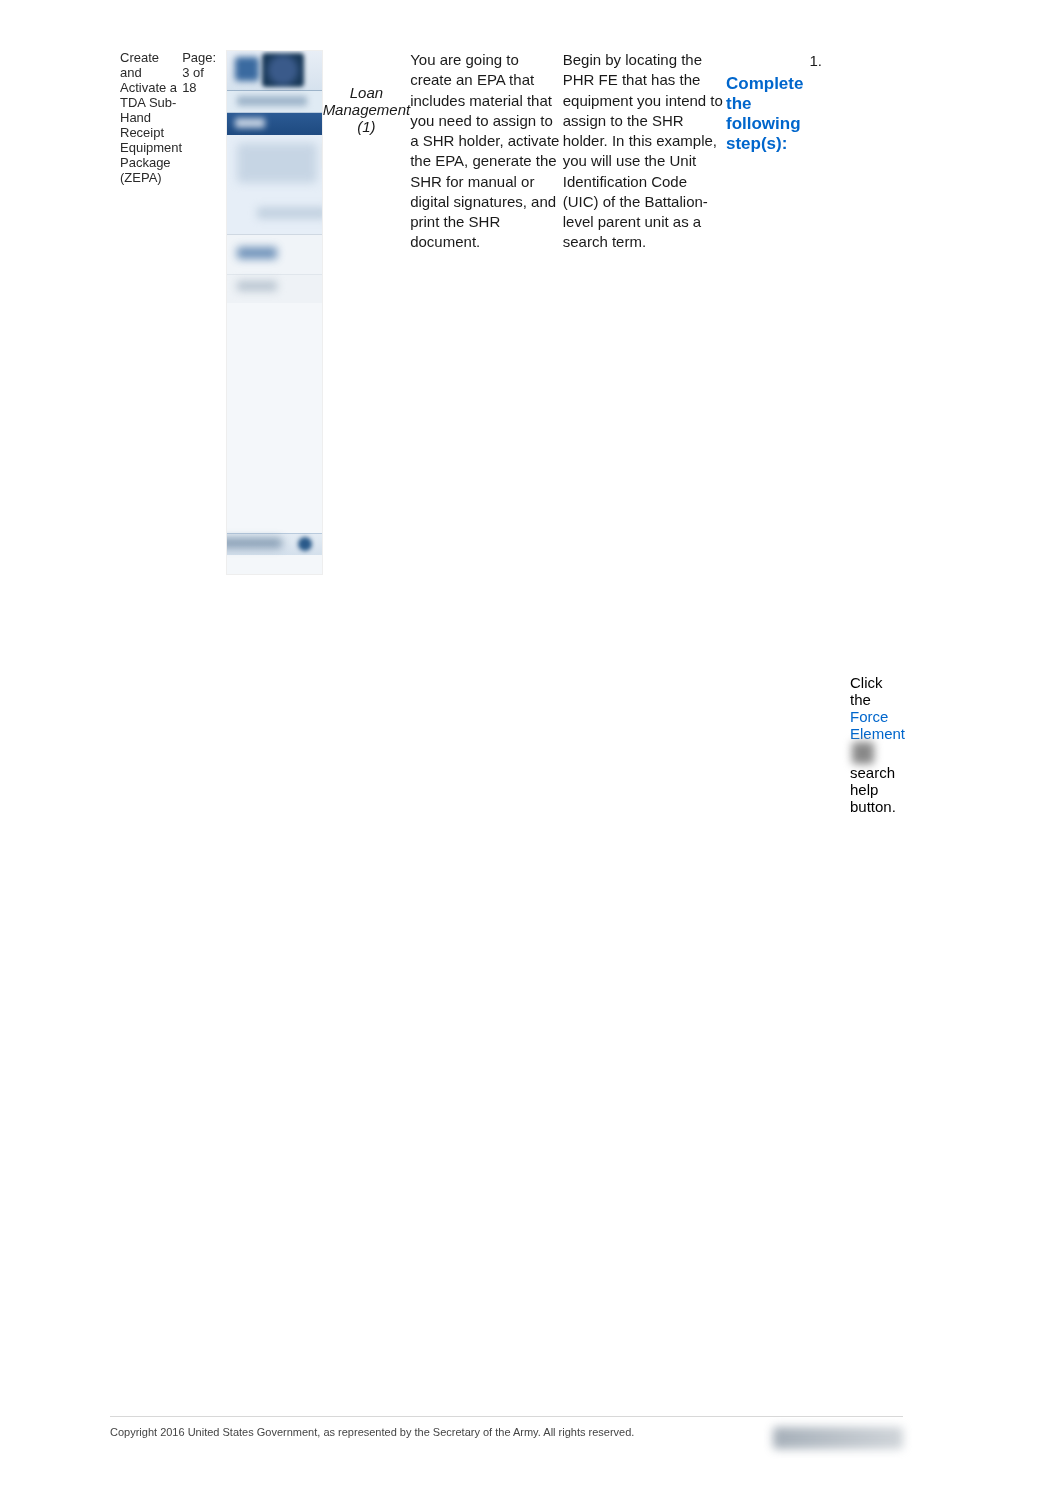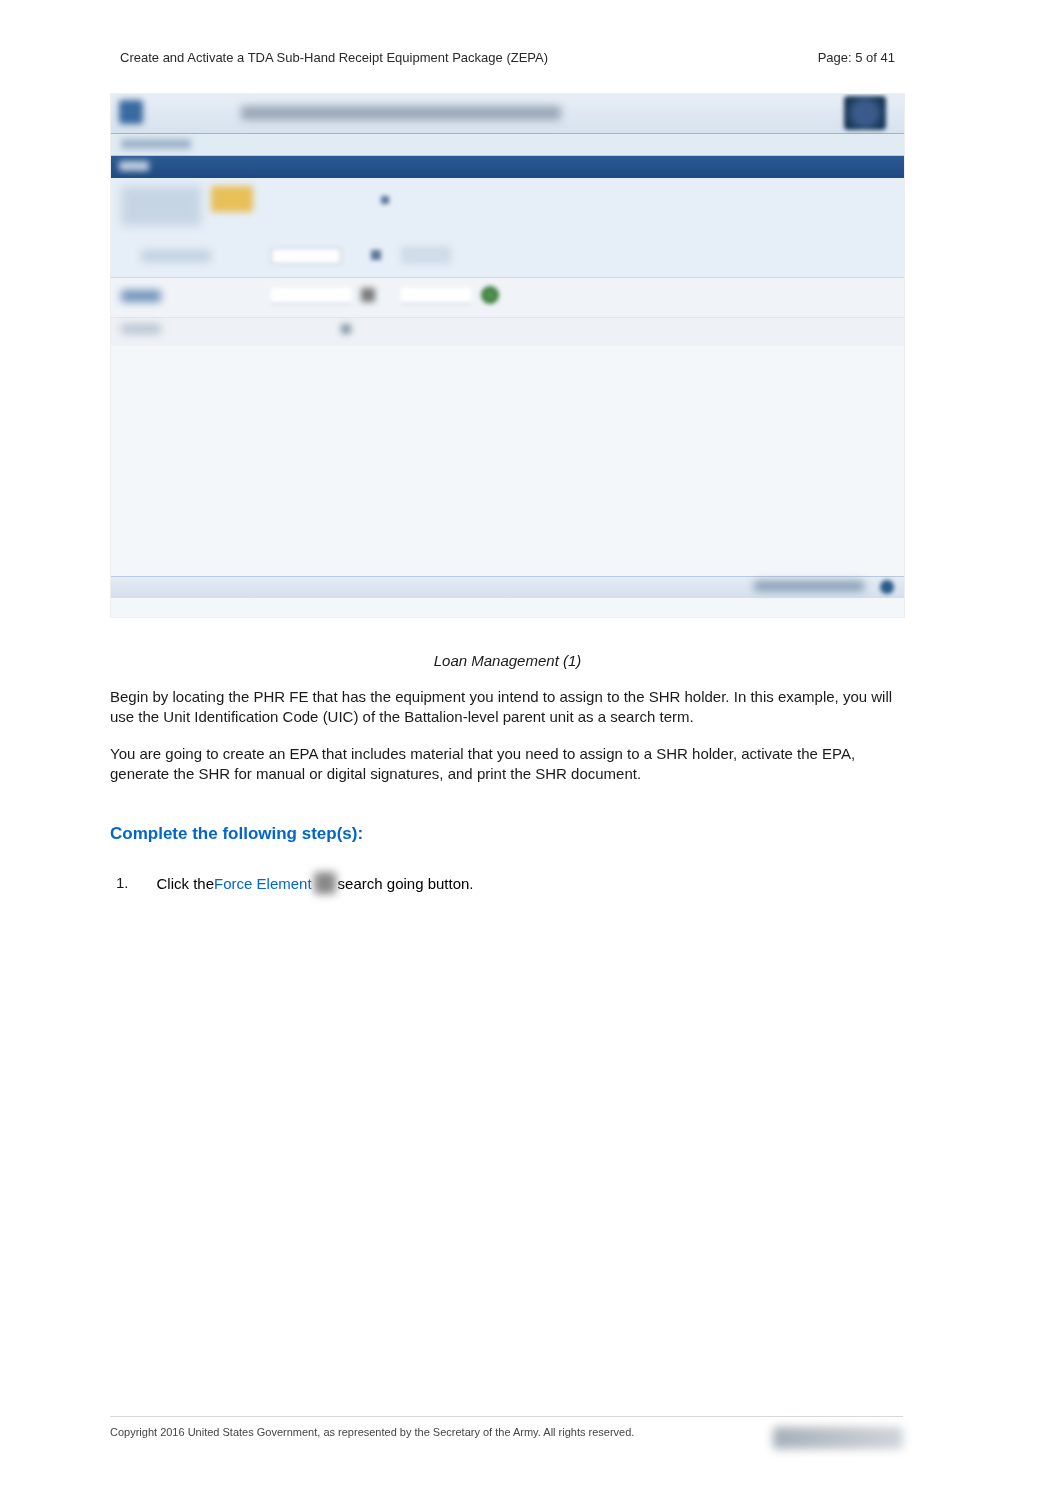--- a/index.html
+++ b/index.html
@@ -9,21 +9,20 @@
     width: 1062px;
     height: 1485px;
     position: relative;
   }
   .page {
     width: 1015px;
     height: 1485px;
     padding: 50px 110px 46px 110px;
     position: relative;
     display: flex;
-    flex-direction: column;
   }
   .header-row {
     display: flex;
     justify-content: space-between;
     font-size: 13px;
     color: #2a2a2a;
     margin-bottom: 28px;
     padding: 0 10px;
   }
   .screenshot-container {
@@ -224,21 +223,21 @@
     margin-top:2px;
   }
 </style>
 </head>
 <body>
 
 <div class="page">
 
   <div class="header-row">
     <span>Create and Activate a TDA Sub-Hand Receipt Equipment Package (ZEPA)</span>
-    <span>Page: 5 of 41</span>
+    <span>Page: 3 of 18</span>
   </div>
 
   <div class="screenshot-container">
     <div class="sc-topbar">
       <div class="sc-logo"></div>
       <div class="sc-title-blur"></div>
       <div class="sc-avatar"></div>
     </div>
     <div class="sc-breadcrumb"></div>
     <div class="sc-tabstrip"></div>
@@ -264,32 +263,32 @@
     </div>
     <div class="sc-blank"></div>
     <div class="sc-footer">
       <div class="sc-footer-txt"></div>
       <div class="sc-footer-icon"></div>
     </div>
   </div>
 
   <div class="caption">Loan Management (1)</div>
 
+  <p class="body-text">You are going to create an EPA that includes material that you need to assign to a SHR holder, activate the EPA, generate the SHR for manual or digital signatures, and print the SHR document.</p>
   <p class="body-text">Begin by locating the PHR FE that has the equipment you intend to assign to the SHR holder. In this example, you will use the Unit Identification Code (UIC) of the Battalion-level parent unit as a search term.</p>
-  <p class="body-text">You are going to create an EPA that includes material that you need to assign to a SHR holder, activate the EPA, generate the SHR for manual or digital signatures, and print the SHR document.</p>
 
   <div class="section-heading">Complete the following step(s):</div>
 
   <div class="step-row">
     <span class="step-num">1.</span>
     <span class="step-text">
       <span>Click the </span>
       <span class="force-link">Force Element</span>
       <span class="blur-icon"></span>
-      <span> search going button.</span>
+      <span> search help button.</span>
     </span>
   </div>
 
   <div class="footer">
     <div class="footer-text">
       <div>Copyright 2016 United States Government, as represented by the Secretary of the Army.   All rights reserved.</div>
     </div>
     <div class="footer-logo"></div>
   </div>
 

